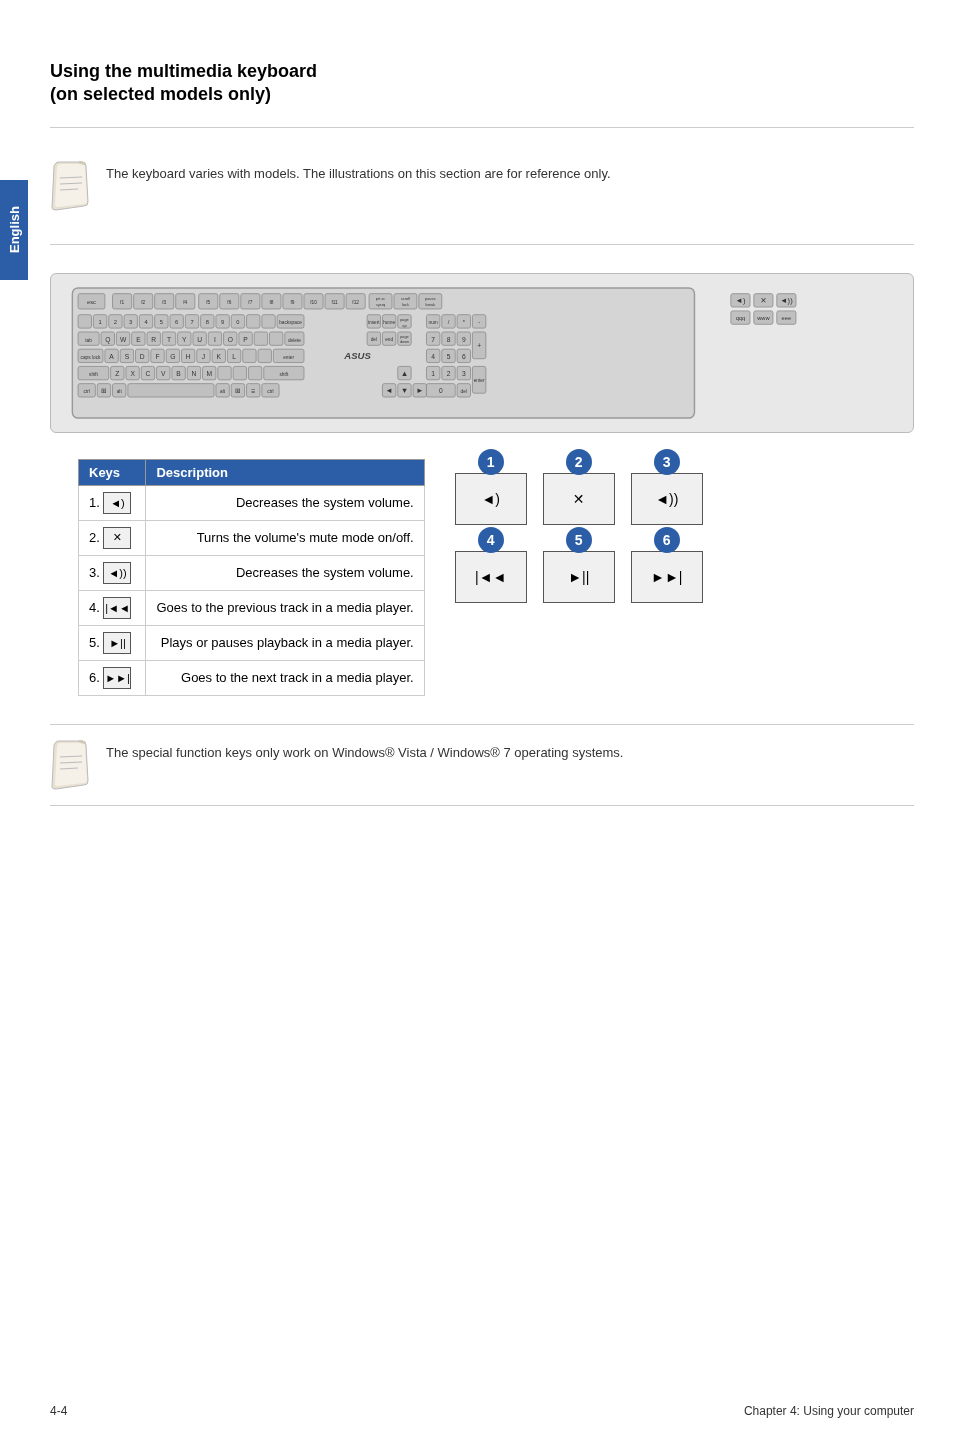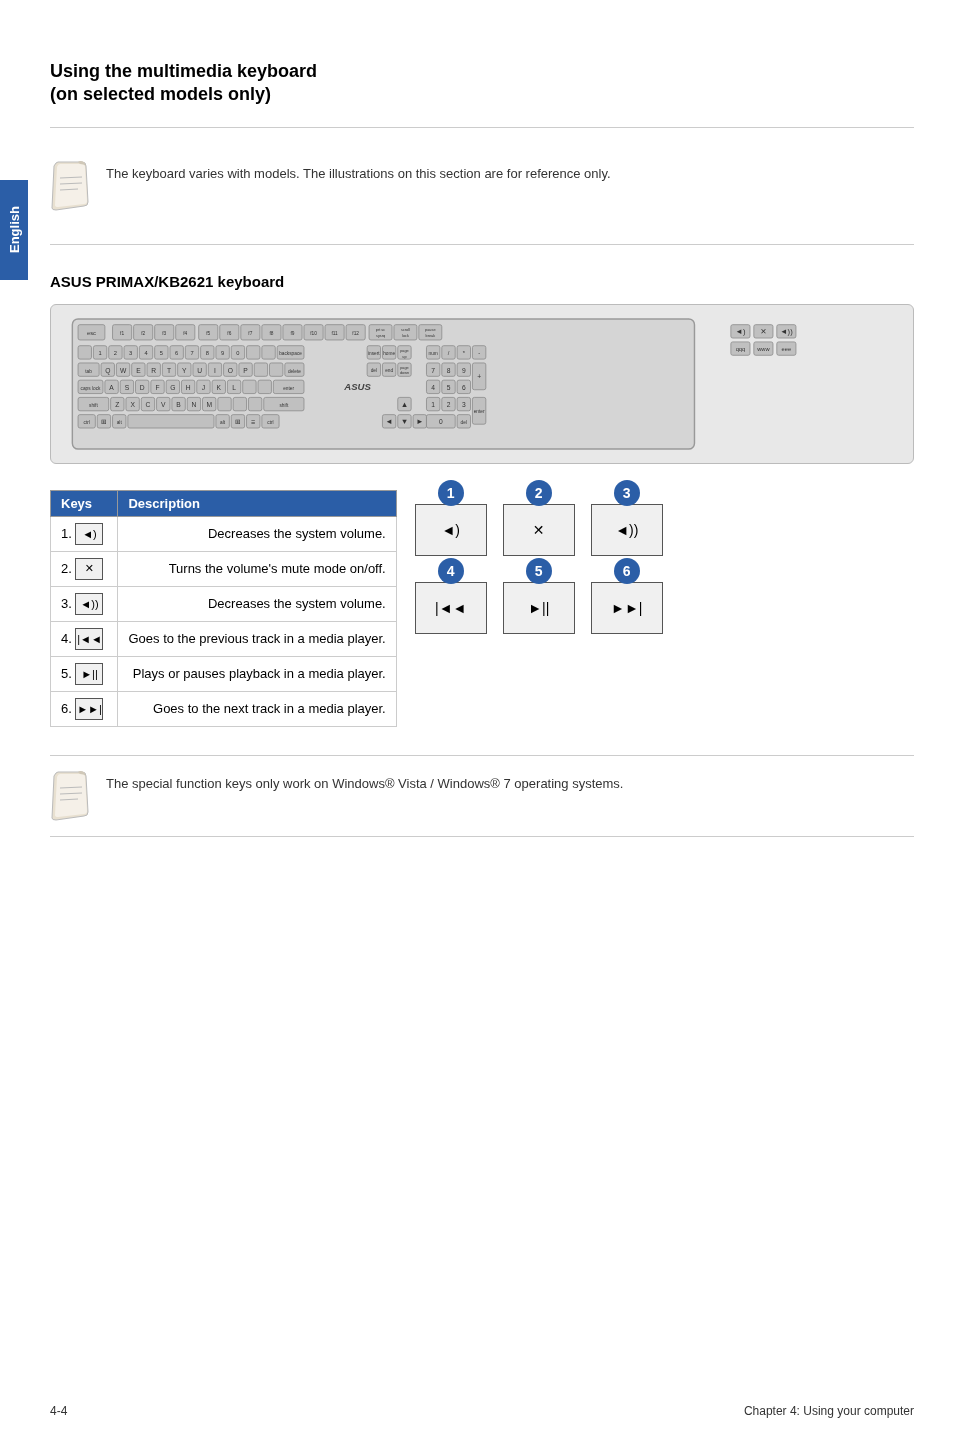--- a/index.html
+++ b/index.html
@@ -80,23 +80,24 @@
       padding: 12px;
       margin-bottom: 26px;
       position: relative;
       height: 160px;
       overflow: hidden;
     }
 
     
     .keys-diagram-row {
       display: flex;
-      gap: 18px;
+      gap: 30px;
       margin-bottom: 28px;
       align-items: flex-start;
+      margin-left: 28px;
     }
 
     .keys-table {
       border: 1px solid #999;
       border-collapse: collapse;
       min-width: 340px;
       font-size: 13px;
     }
 
     .keys-table th {
@@ -221,21 +222,20 @@
       <path d="M8 2 Q6 2 4 6 L2 48 Q2 50 6 50 L34 46 Q38 46 38 42 L36 6 Q36 2 32 2 Z" fill="#e8e0d0" stroke="#bbb" stroke-width="1"></path>
       <path d="M10 4 Q8 4 7 7 L5 45 Q5 47 8 47 L34 44 Q37 44 37 41 L35 7 Q35 4 32 4 Z" fill="#f5f0e8"></path>
       <line x1="10" y1="18" x2="32" y2="17" stroke="#bbb" stroke-width="1"></line>
       <line x1="10" y1="24" x2="32" y2="23" stroke="#bbb" stroke-width="1"></line>
       <line x1="10" y1="30" x2="28" y2="29" stroke="#bbb" stroke-width="1"></line>
       <path d="M28 2 Q30 0 34 2 L36 6 Q34 4 30 4 Z" fill="#d0c8b8"></path>
     </svg>
     <p class="note-text">The keyboard varies with models. The illustrations on this section are for reference only.</p>
   </div>
 
-  <div class="section-title">ASUS PRIMAX/KB2621 keyboard</div>
 
   <div class="keyboard-container">
     <svg viewBox="0 0 860 140" xmlns="http://www.w3.org/2000/svg" style="width:100%;height:100%;">
 
       <rect x="2" y="2" width="650" height="136" rx="6" ry="6" fill="#d5d5d5" stroke="#999" stroke-width="1.5"></rect>
 
       <rect x="8" y="8" width="28" height="16" rx="2" fill="#c0c0c0" stroke="#888" stroke-width="0.8"></rect>
       <text x="22" y="19" text-anchor="middle" font-size="6" fill="#333">esc</text>
 
       <rect x="44" y="8" width="20" height="16" rx="2" fill="#c0c0c0" stroke="#888" stroke-width="0.8"></rect>

